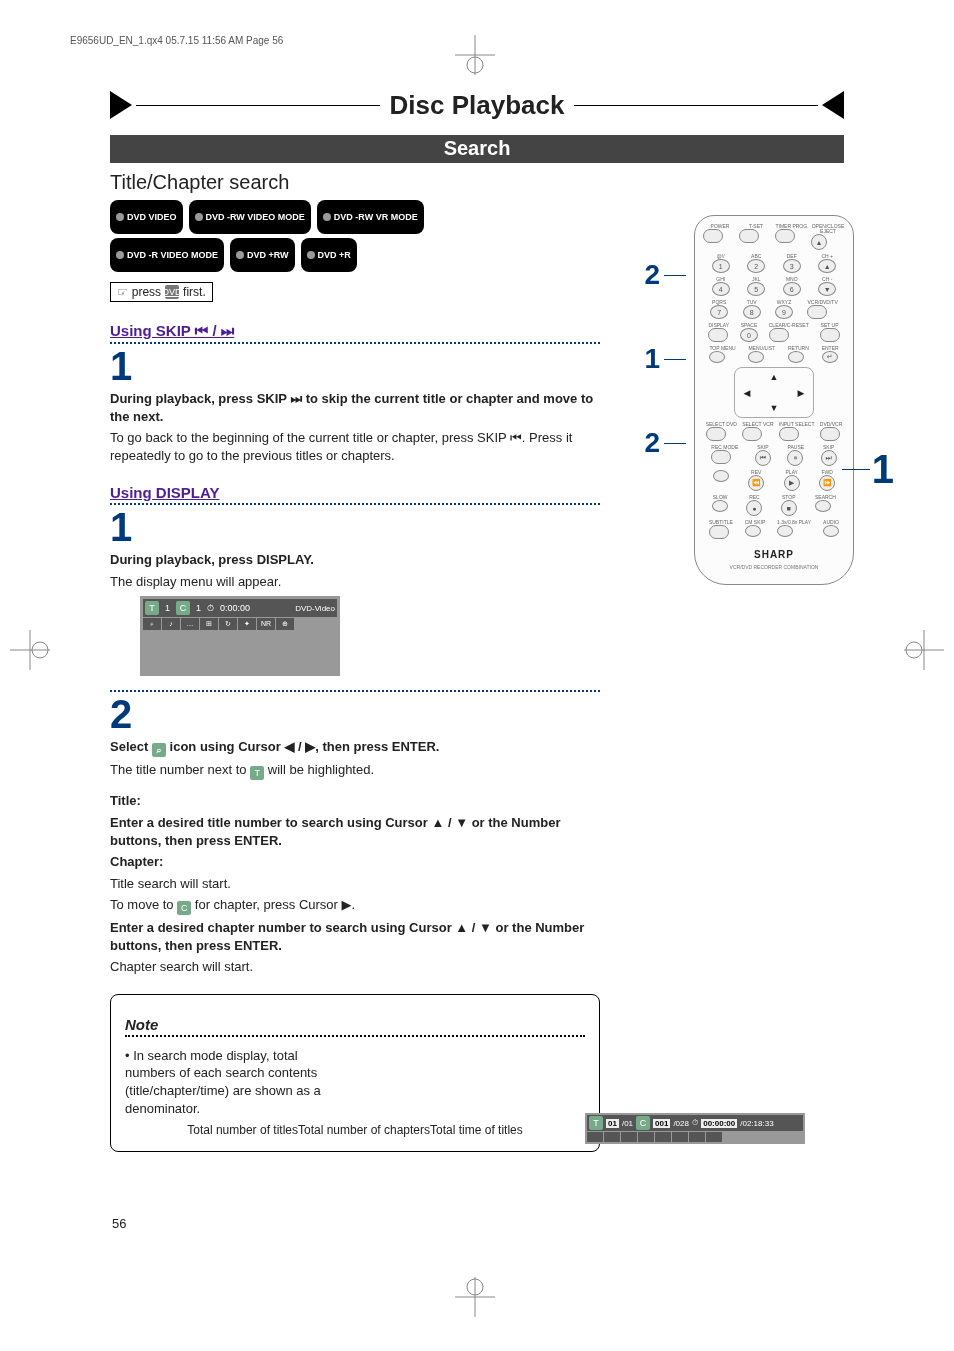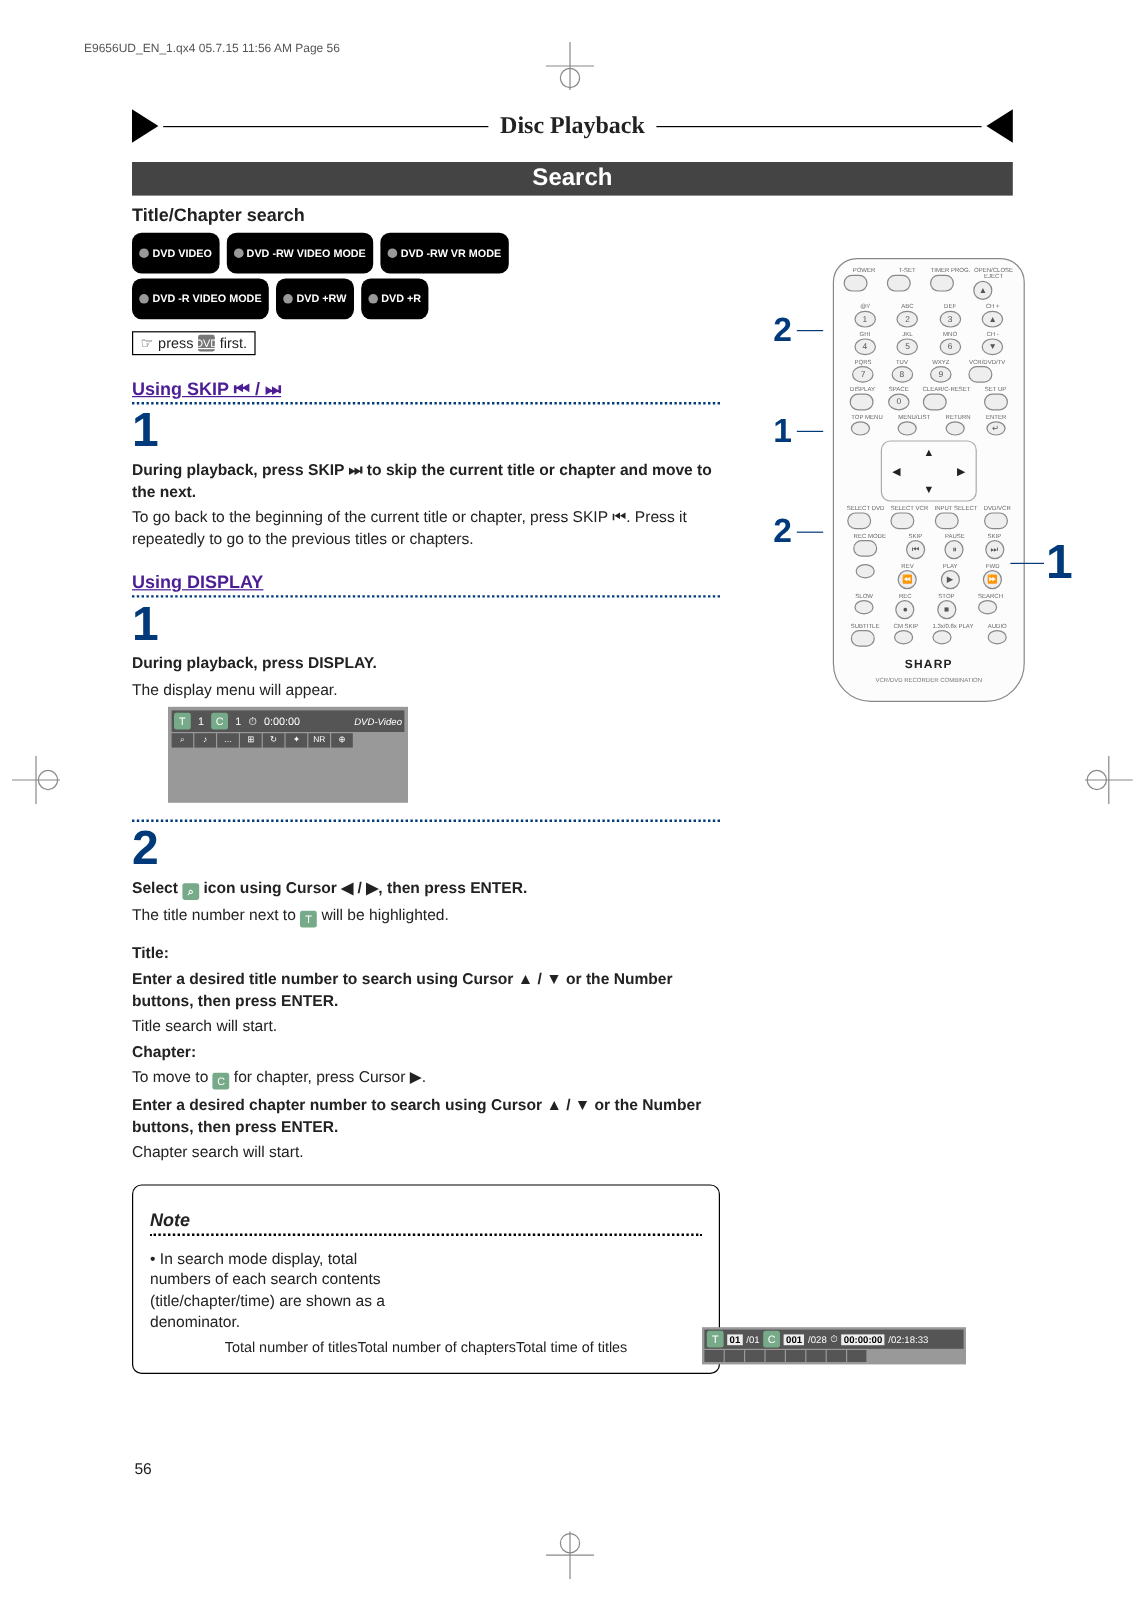--- a/index.html
+++ b/index.html
@@ -44,37 +44,36 @@
     border-top: 1px solid #000;
   }
   .title-bar .tri-l, .title-bar .tri-r {
     width: 0; height: 0;
     border-top: 14px solid transparent;
     border-bottom: 14px solid transparent;
   }
   .title-bar .tri-l { border-left: 22px solid #000; margin-right: 4px; }
   .title-bar .tri-r { border-right: 22px solid #000; margin-left: 4px; }
   .title-bar h1 {
-    font-size: 20px;
+    font-size: 26px;
     font-weight: bold;
     padding: 0 10px;
-    font-family: Liberation Serif, serif;
   }
   .sub-bar {
     background: #444;
     color: #fff;
     text-align: center;
     font-size: 20px;
     font-weight: bold;
     padding: 2px 0 3px;
     margin-bottom: 8px;
   }
   .section-title {
-    font-size: 15px;
-    font-weight: bold;
+    font-size: 20px;
+    font-weight: normal;
     margin: 6px 0;
   }
   .badges { display: flex; gap: 6px; flex-wrap: wrap; margin: 4px 0; }
   .badge {
     background: #000; color:#fff;
     font-size:9px; font-weight:bold;
     padding: 12px 6px; border-radius: 8px;
     display:flex; align-items:center; gap:3px;
   }
   .badge .disc { width:8px;height:8px;border-radius:50%;background:#999; }
@@ -109,21 +108,21 @@
     width: 200px; height: 80px;
     background: #999;
     margin: 6px 0 0 30px;
     padding: 3px;
     font-size: 9px; color:#fff;
   }
   .osd-row1 {
     background: #555; padding:2px;
     display:flex; gap:6px; align-items:center;
   }
-  .osd-row1 .r1-right { margin-left:auto; font-size:8px;font-style:italic; }
+  .osd-row1 .r1-right { margin-left:auto; font-size:8px; }
   .osd-row2 { display:flex; gap:1px; margin-top:1px; }
   .osd-row2 span {
     background:#555; width:18px; height:12px;
     font-size:7px; text-align:center; line-height:12px;
   }
   .osd2-wrap {
     position: relative;
     margin-top: 5px;
   }
   .osd2 {
@@ -350,22 +349,22 @@
       <span> icon using Cursor ◀ / ▶, then press ENTER.</span>
     </p>
     <p>
       <span>The title number next to </span>
       <span class="inline-icon">T</span>
       <span> will be highlighted.</span>
     </p>
 
     <p style="margin-top:12px"><span class="bold">Title:</span></p>
     <p class="bold">Enter a desired title number to search using Cursor ▲ / ▼ or the Number buttons, then press ENTER.</p>
+    <p><span class="bold">Chapter:</span></p>
     <p>Title search will start.</p>
-    <p><span class="bold">Chapter:</span></p>
     <p>
       <span>To move to </span>
       <span class="inline-icon">C</span>
       <span> for chapter, press Cursor ▶.</span>
     </p>
     <p class="bold">Enter a desired chapter number to search using Cursor ▲ / ▼ or the Number buttons, then press ENTER.</p>
     <p>Chapter search will start.</p>
 
     <div class="note-box">
       <div class="note-title">Note</div>

